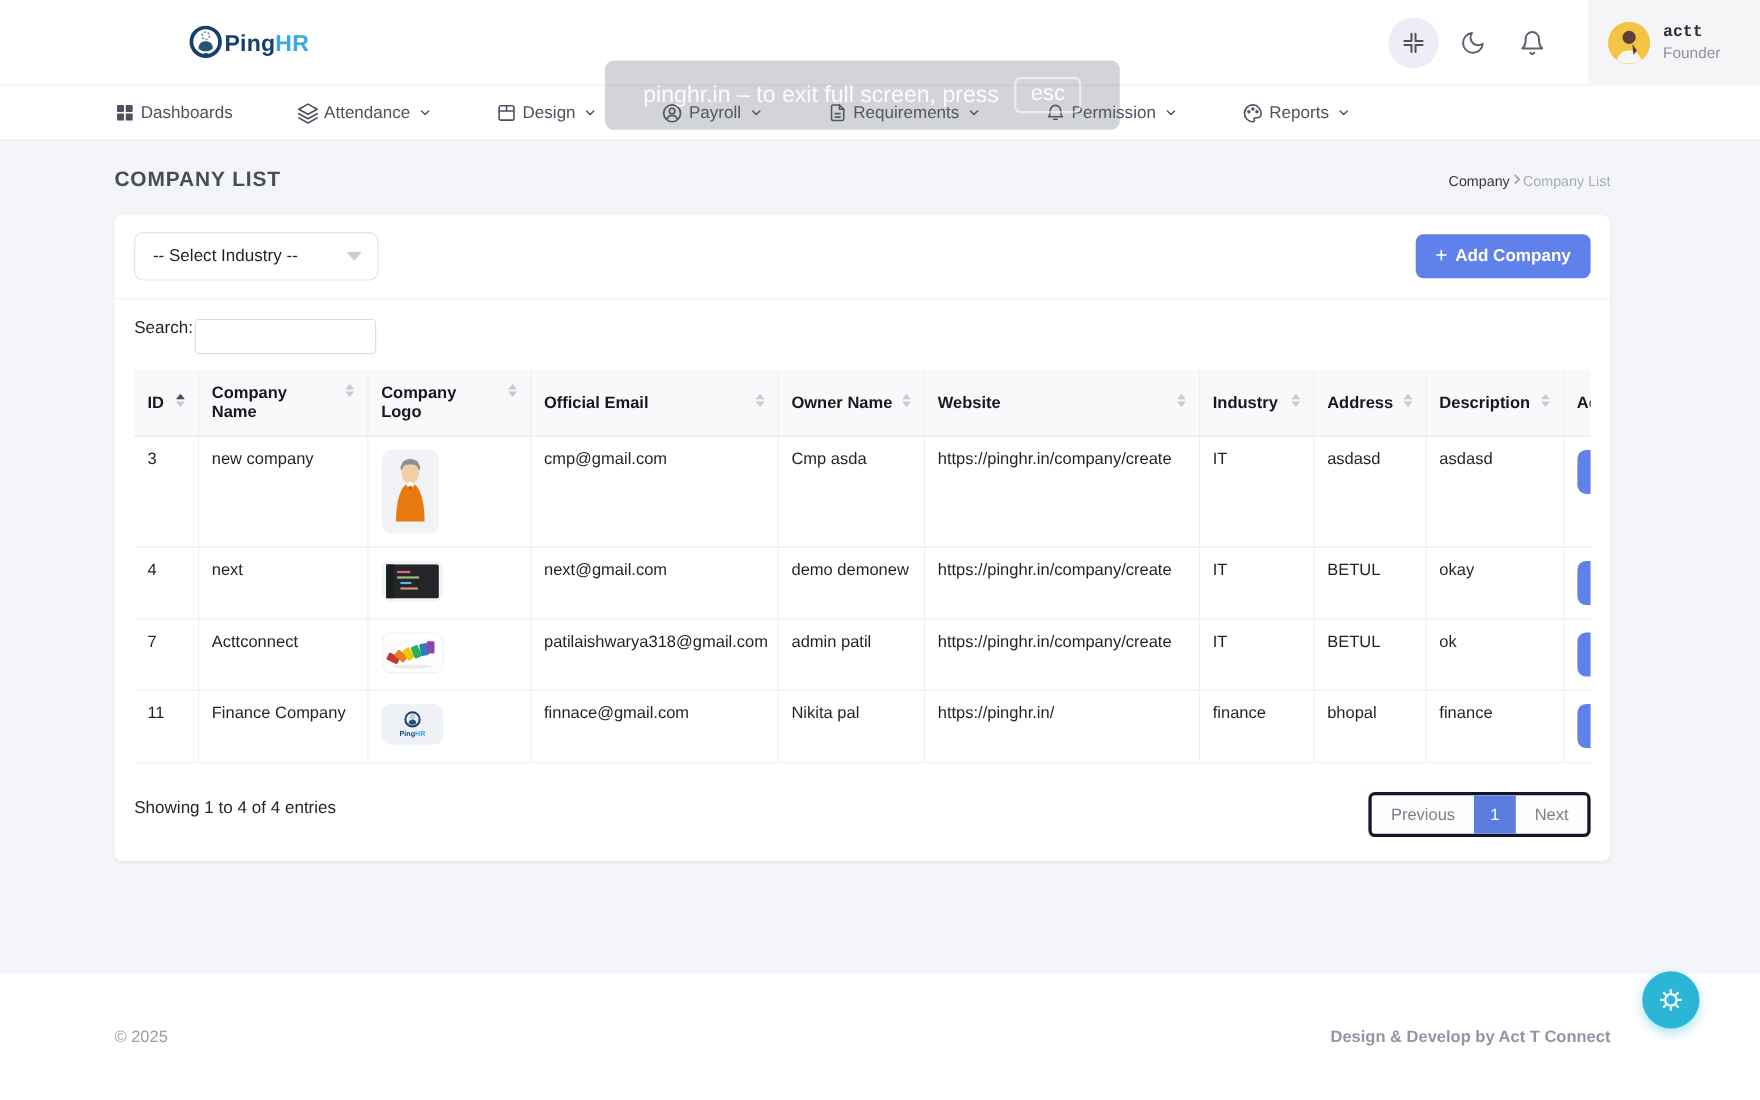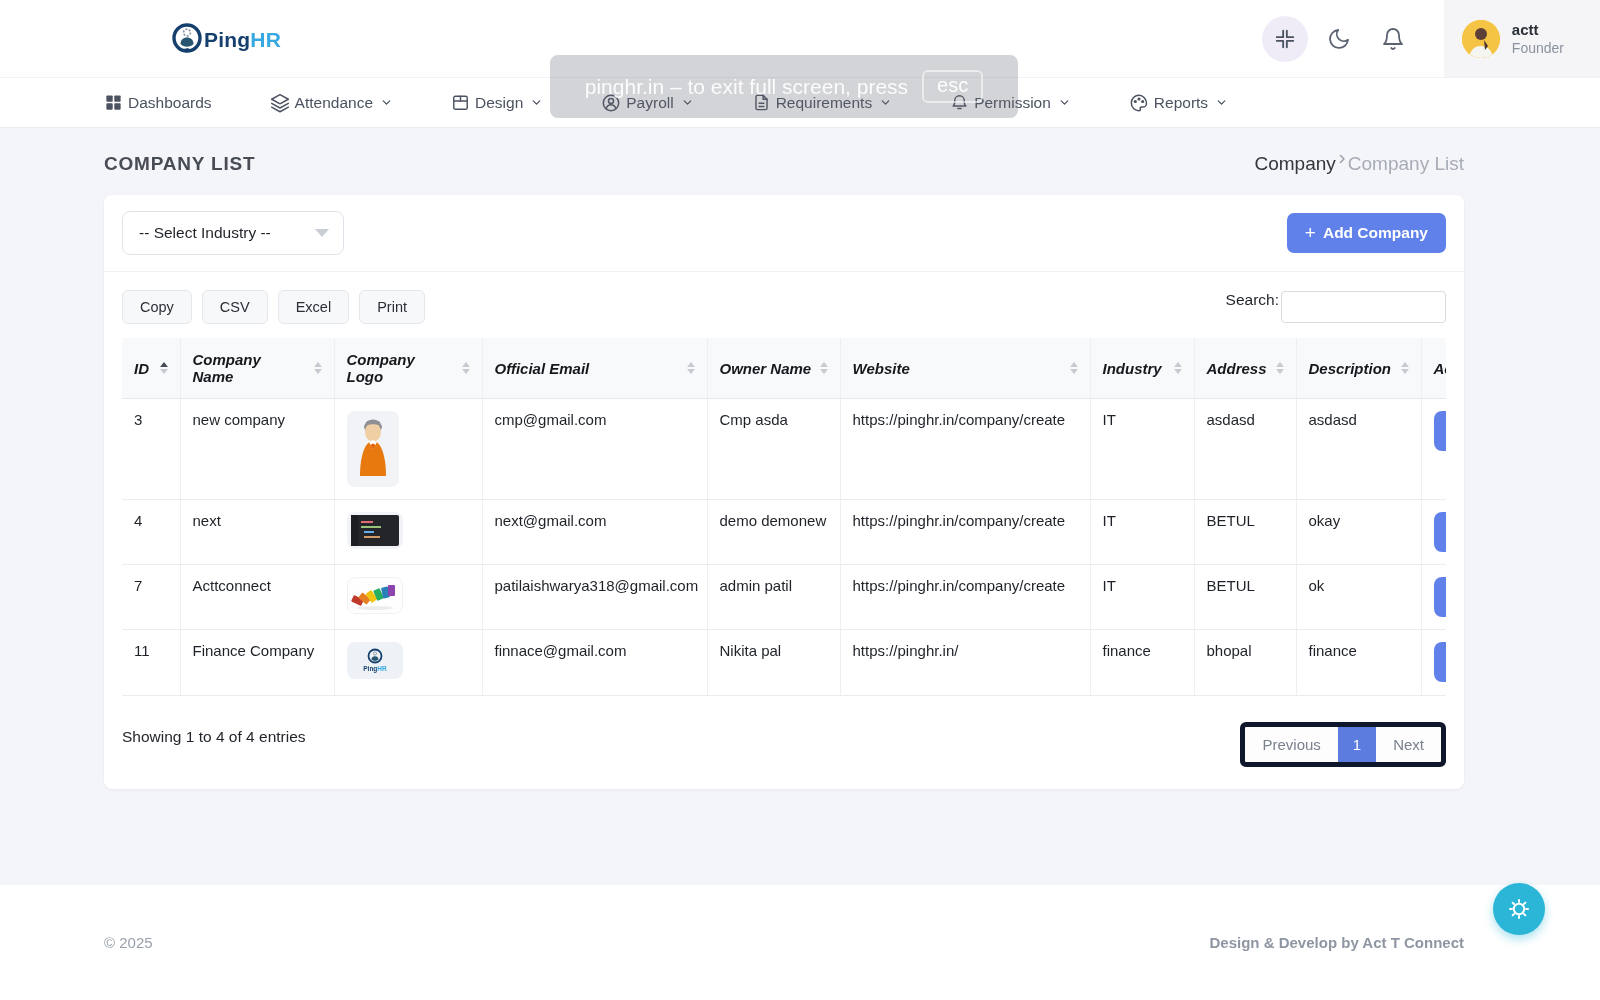--- a/index.html
+++ b/index.html
@@ -28,21 +28,21 @@
   }
   .top-icon { width: 46px; height: 46px; display: flex; align-items: center; justify-content: center; cursor: pointer; margin-left: 8px; }
   .user-chip {
     height: 100%; background: #f5f5f8; display: flex; align-items: center;
     padding: 0 36px 0 18px; margin-left: 28px; cursor: pointer;
   }
   .avatar {
     width: 38px; height: 38px; border-radius: 50%; background: #f6c445; overflow: hidden; flex-shrink: 0;
   }
   .user-meta { margin-left: 12px; }
-  .user-name { font-size: 15px; font-weight: 700; color: #2b2f36; line-height: 1.3; }
+  .user-name { font-size: 15px; font-weight: 700; color: #2b2f36; line-height: 1.3; font-family: Liberation Mono, monospace; }
   .user-role { font-size: 14px; color: #8b929e; line-height: 1.3; }
   
   .navbar {
     height: 50px; background: #ffffff; border-top: 1px solid #f1f2f5;
     display: flex; align-items: center; gap: 58px; padding: 0 104px; flex-shrink: 0;
     box-shadow: 0 1px 0 #ecedf1;
   }
   .nav-item { display: flex; align-items: center; gap: 5px; color: #4b5260; font-size: 15.5px; font-weight: 500; cursor: pointer; white-space: nowrap; }
   .nav-item svg { flex-shrink: 0; }
   .chev { margin-left: 2px; }
@@ -54,21 +54,21 @@
     color: rgba(255,255,255,.92); font-size: 21px;
   }
   .esc-key {
     border: 2px solid rgba(255,255,255,.55); border-radius: 6px; padding: 2px 13px 4px;
     font-size: 20px; color: rgba(255,255,255,.95);
   }
   
   .main { flex: 1; padding: 26px 136px 0 104px; position: relative; }
   .page-head { display: flex; align-items: center; justify-content: space-between; margin-bottom: 20px; }
   .page-title { font-size: 19px; font-weight: 800; letter-spacing: .8px; color: #474c55; }
-  .breadcrumb { display: flex; align-items: flex-start; font-size: 19px; }
+  .breadcrumb { display: flex; align-items: flex-start; font-size: 13px; }
   .bc-parent { color: #33363d; font-weight: 500; cursor: pointer; }
   .bc-current { color: #a7acb7; font-weight: 500; }
   .card {
     background: #fff; border-radius: 8px; box-shadow: 0 1px 3px rgba(30,35,50,.06);
     width: 1360px;
   }
   .filter-row { display: flex; align-items: center; justify-content: space-between; padding: 16px 18px; border-bottom: 1px solid #eef0f3; }
   .fake-select {
     width: 222px; height: 44px; border: 1px solid #dfe3e9; border-radius: 8px;
     display: flex; align-items: center; justify-content: space-between; padding: 0 14px 0 16px;
@@ -90,21 +90,21 @@
   .search-wrap { display: flex; gap: 2px; }
   .search-label { font-size: 15.5px; color: #1f2329; }
   .search-input { width: 165px; height: 32px; border: 1px solid #d7dbe1; border-radius: 4px; padding: 0 8px; font-size: 14px; font-family: inherit; outline: none; }
   
   .table-clip { width: 1324px; margin: 0 18px; overflow: hidden; }
   table { border-collapse: collapse; table-layout: fixed; width: 1420px; }
   thead th {
     background: #f8f9fb; text-align: left; font-size: 15px; font-weight: 700; color: #15181d;
     padding: 13px 12px; border-bottom: 1px solid #e5e8ec; cursor: pointer;
   }
-  thead th .th-inner { display: flex; align-items: center; justify-content: space-between; font-style: italic; }
+  thead th .th-inner { display: flex; align-items: flex-start; justify-content: space-between; }
   .sort { display: inline-flex; flex-direction: column; gap: 2px; margin-left: 8px; }
   .caret { width: 0; height: 0; border-left: 4px solid transparent; border-right: 4px solid transparent; }
   .caret.up { border-bottom: 5px solid #c6cad1; }
   .caret.down { border-top: 5px solid #c6cad1; }
   th.sorted .caret.up { border-bottom-color: #454c57; }
   tbody td {
     font-size: 15px; color: #1e2228; padding: 12px; vertical-align: top;
     border-bottom: 1px solid #eaecef; background: #fff;
   }
   thead th + th, tbody td + td { border-left: 1px solid #edeff2; }
@@ -113,21 +113,21 @@
   .logo-box.tall { width: 52px; height: 76px; }
   .logo-box.wide { width: 56px; height: 37px; }
   .logo-box.white { background: #fdfdfd; border: 1px solid #f0f1f4; }
   .action-btn {
     width: 40px; height: 40px; border-radius: 8px; background: #6081e9; border: none;
     display: flex; align-items: center; justify-content: center; cursor: pointer;
   }
   
   .table-footer { display: flex; justify-content: space-between; align-items: flex-start; padding: 26px 18px 22px; }
   .summary { font-size: 15.5px; color: #23262c; margin-top: 6px; }
-  .pager { display: flex; border: 5px solid #0f172a; border-radius: 6px; overflow: hidden; background: #fdfdfe; }
+  .pager { display: flex; border: 3px solid #0f172a; border-radius: 6px; overflow: hidden; background: #fdfdfe; }
   .pager-btn { padding: 9px 17px; font-size: 15px; color: #7a818d; cursor: pointer; background: transparent; border: none; font-family: inherit; }
   .pager-btn.active { background: #5c7ce0; color: #fff; padding: 9px 15px; }
   
   .footer {
     height: 115px; background: #ffffff; flex-shrink: 0;
     display: flex; align-items: center; justify-content: space-between;
     padding: 0 136px 0 104px; font-size: 15px;
   }
   .foot-left { color: #9aa0ab; }
   .foot-right { color: #8f96a3; font-weight: 600; }
@@ -290,26 +290,20 @@
         <span>-- Select Industry --</span>
         <span class="select-caret"></span>
       </div>
       <button class="btn-add">
         <span class="plus">+</span>
         <span>Add Company</span>
       </button>
     </div>
 
     <div class="toolbar-row">
-      <div class="export-group">
-        <button class="btn-export">Copy</button>
-        <button class="btn-export">CSV</button>
-        <button class="btn-export">Excel</button>
-        <button class="btn-export">Print</button>
-      </div>
       <div class="search-wrap">
         <span class="search-label">Search:</span>
         <input class="search-input" type="text" value="" style="">
       </div>
     </div>
 
     <div class="table-clip">
       <table>
         <colgroup>
           <col style="width:58px">

